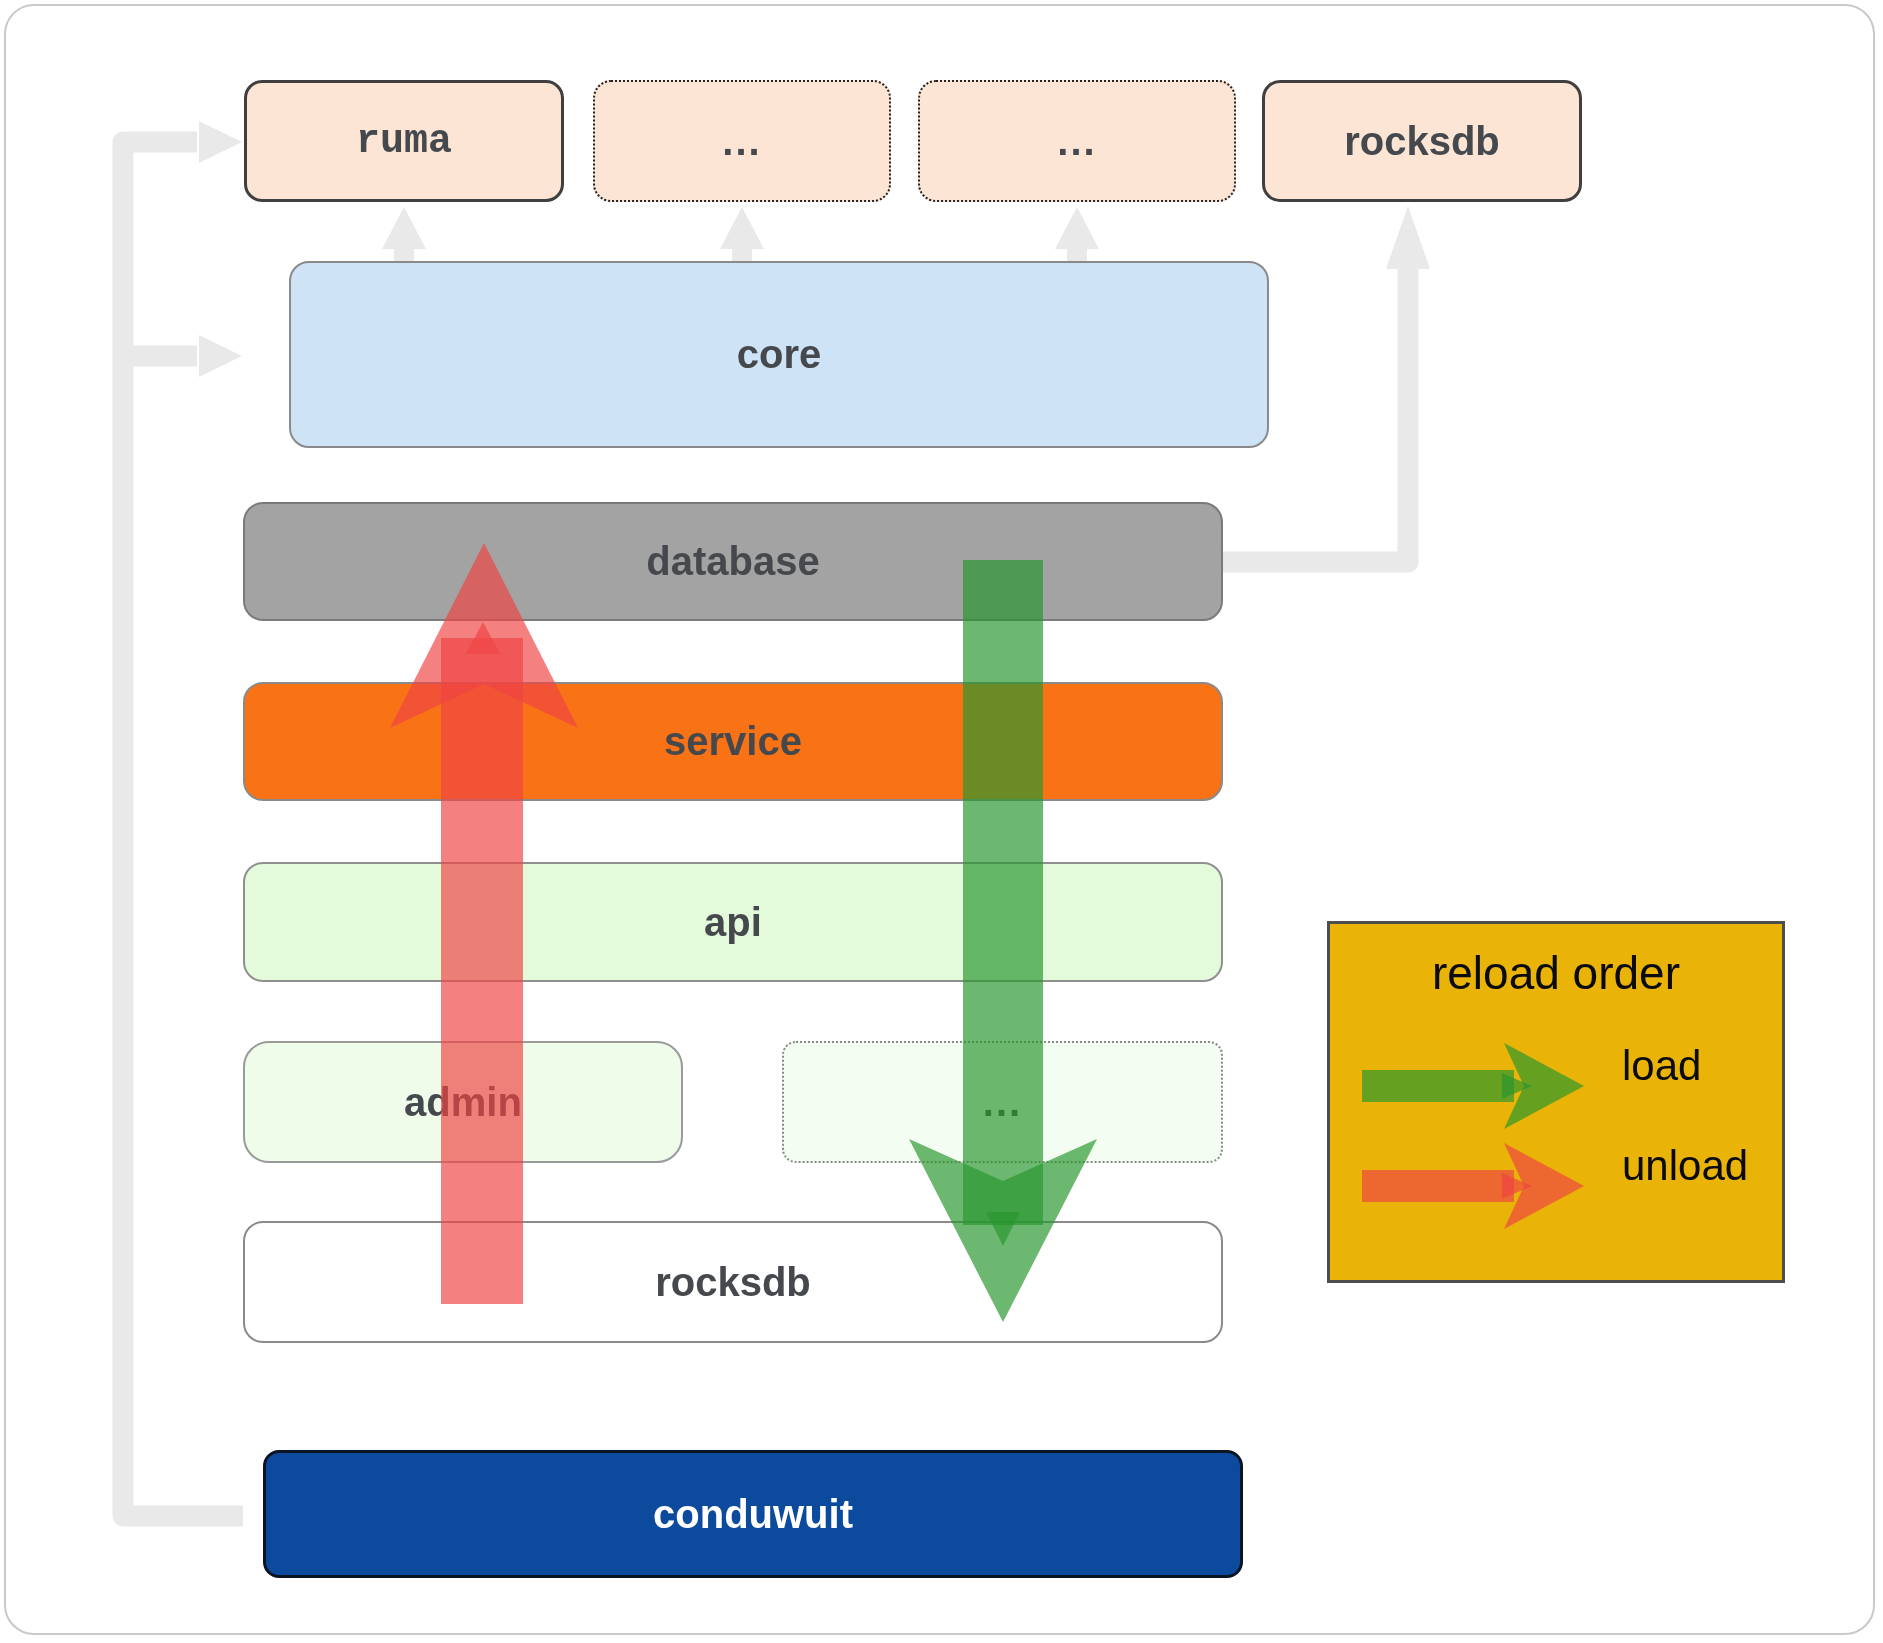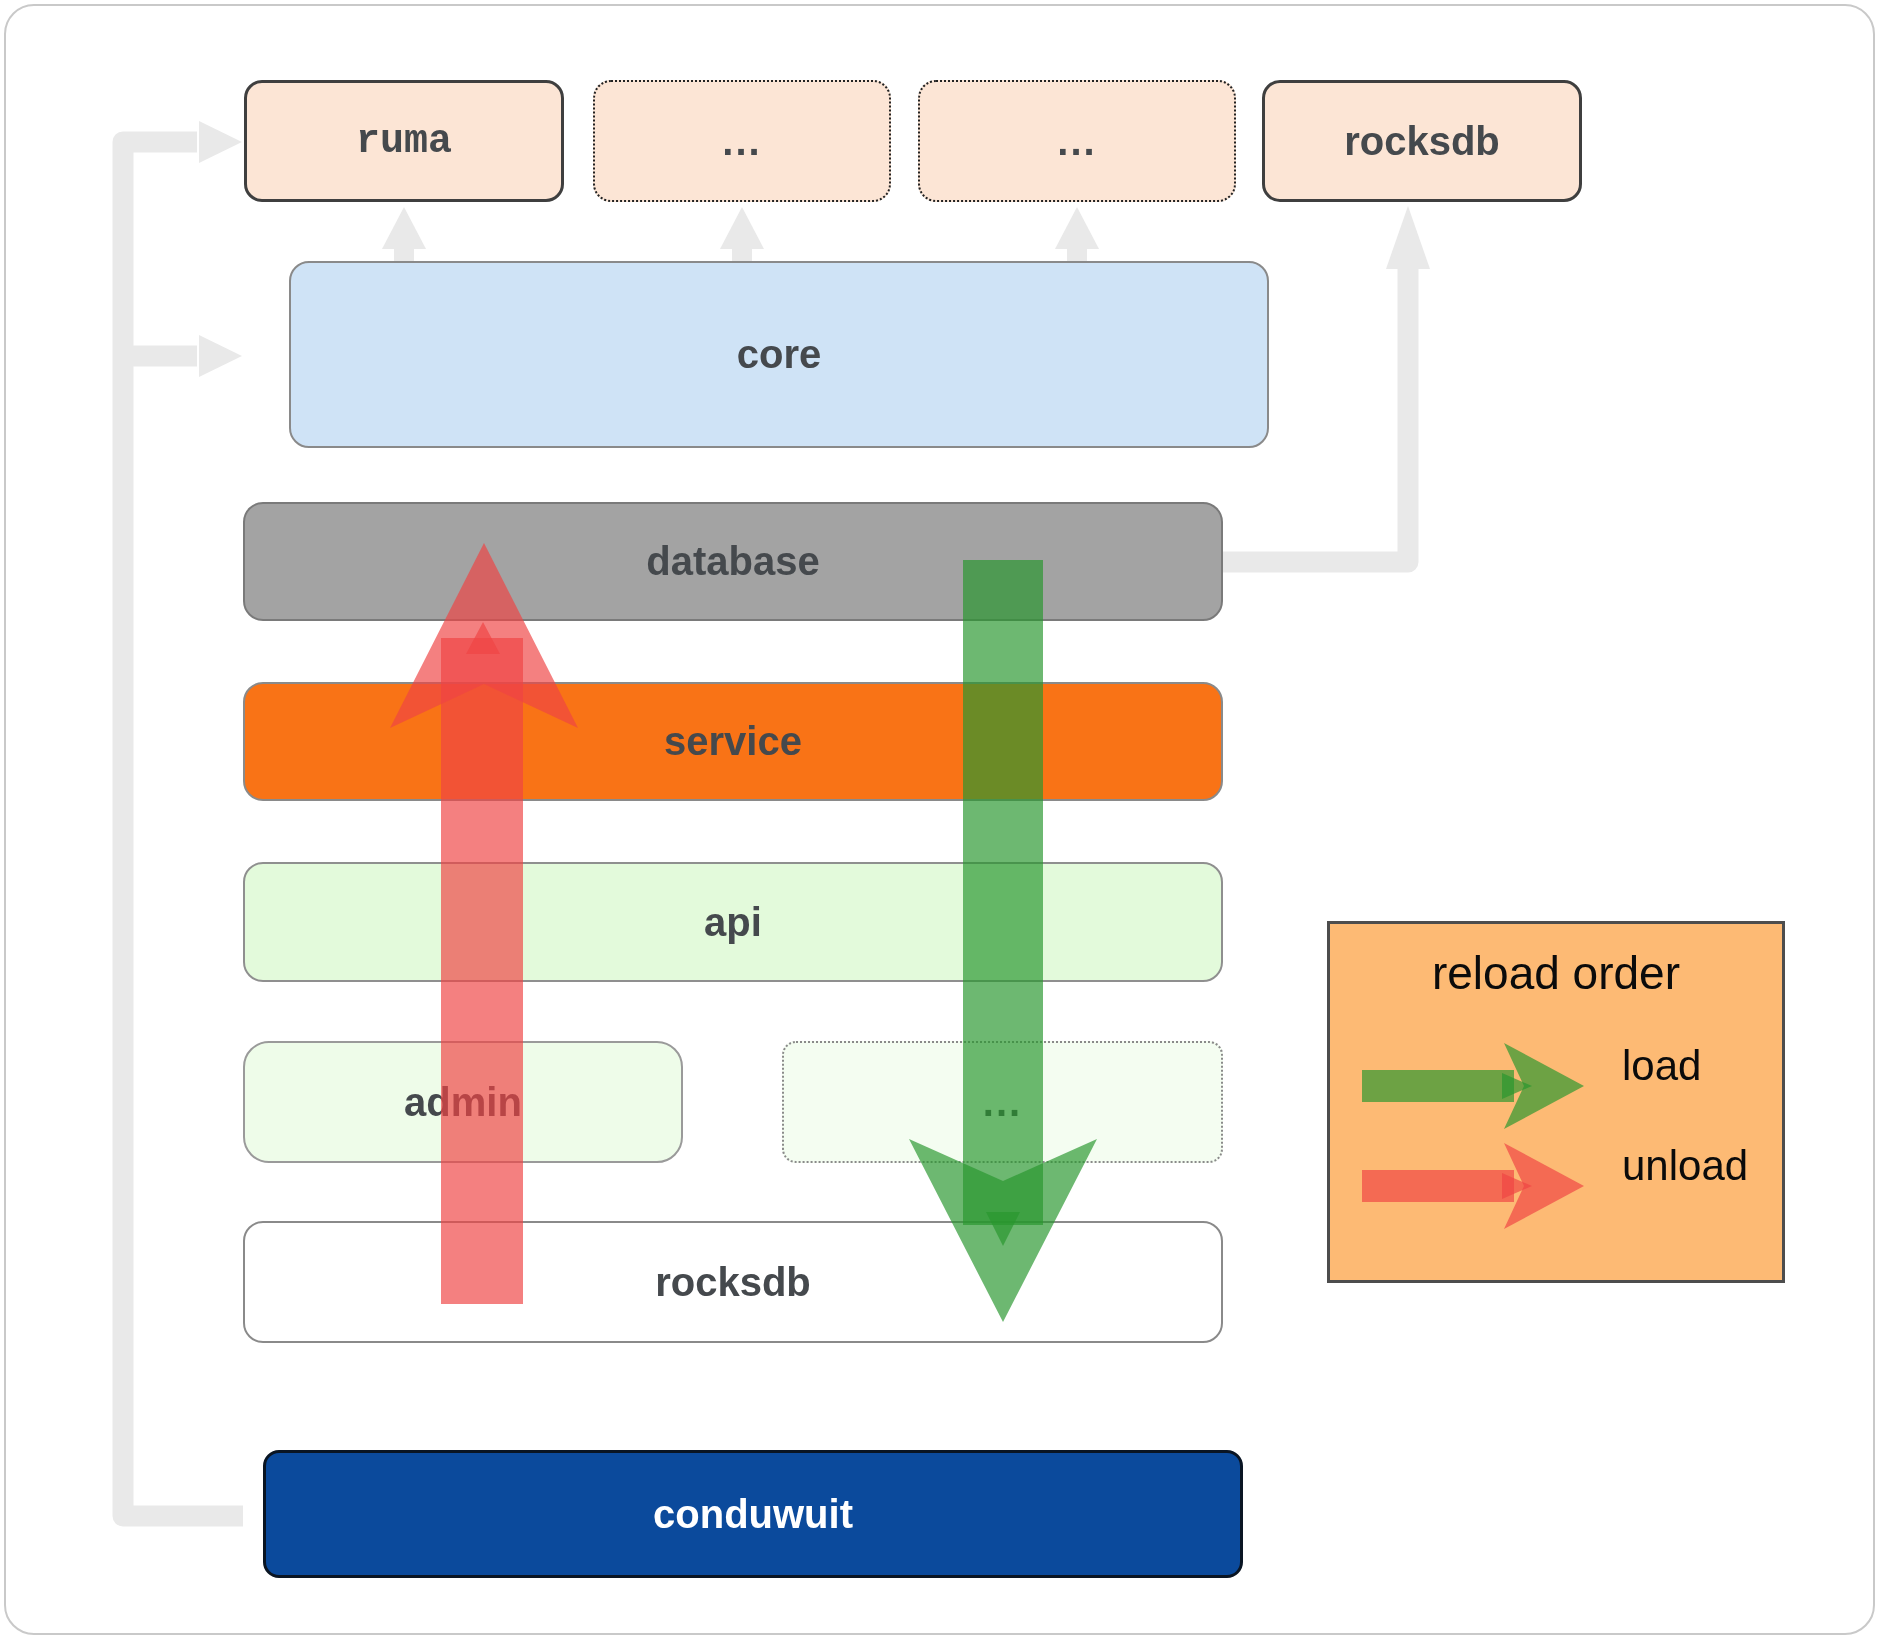--- a/index.html
+++ b/index.html
@@ -32,21 +32,21 @@
   .database{background:#a3a3a3;border:2px solid #7a7a7a;border-radius:20px;}
   .service{background:#f97316;border:2px solid #8a8a8a;border-radius:20px;}
   .api{background:#e3fadb;border:2px solid #8f8f8f;border-radius:20px;}
   .admin{background:#eefce9;border:2px solid #9a9a9a;border-radius:26px;}
   .dots3{background:#f4fdf1;border:2px dotted #8a8a8a;border-radius:14px;}
   .router{background:#ffffff;border:2px solid #8a8a8a;border-radius:20px;}
   .conduwuit{background:#0b4a9c;border:3px solid #0a1523;border-radius:16px;
              color:#ffffff;font-weight:700;margin-left:20px;}
   #legend{
     position:absolute;left:1327px;top:921px;width:458px;height:362px;
-    background:#fdba74;border:3px solid #4d4d4d;box-sizing:border-box;
+    background:#eab308;border:3px solid #4d4d4d;box-sizing:border-box;
     z-index:2;
   }
   #legend .legend-title{
     position:absolute;left:0;top:22px;width:100%;
     text-align:center;font-size:46px;color:#0b0b0b;font-weight:400;
   }
   #legend .legend-label{
     position:absolute;left:292px;font-size:42px;color:#0b0b0b;font-weight:400;
     line-height:60px;
   }

